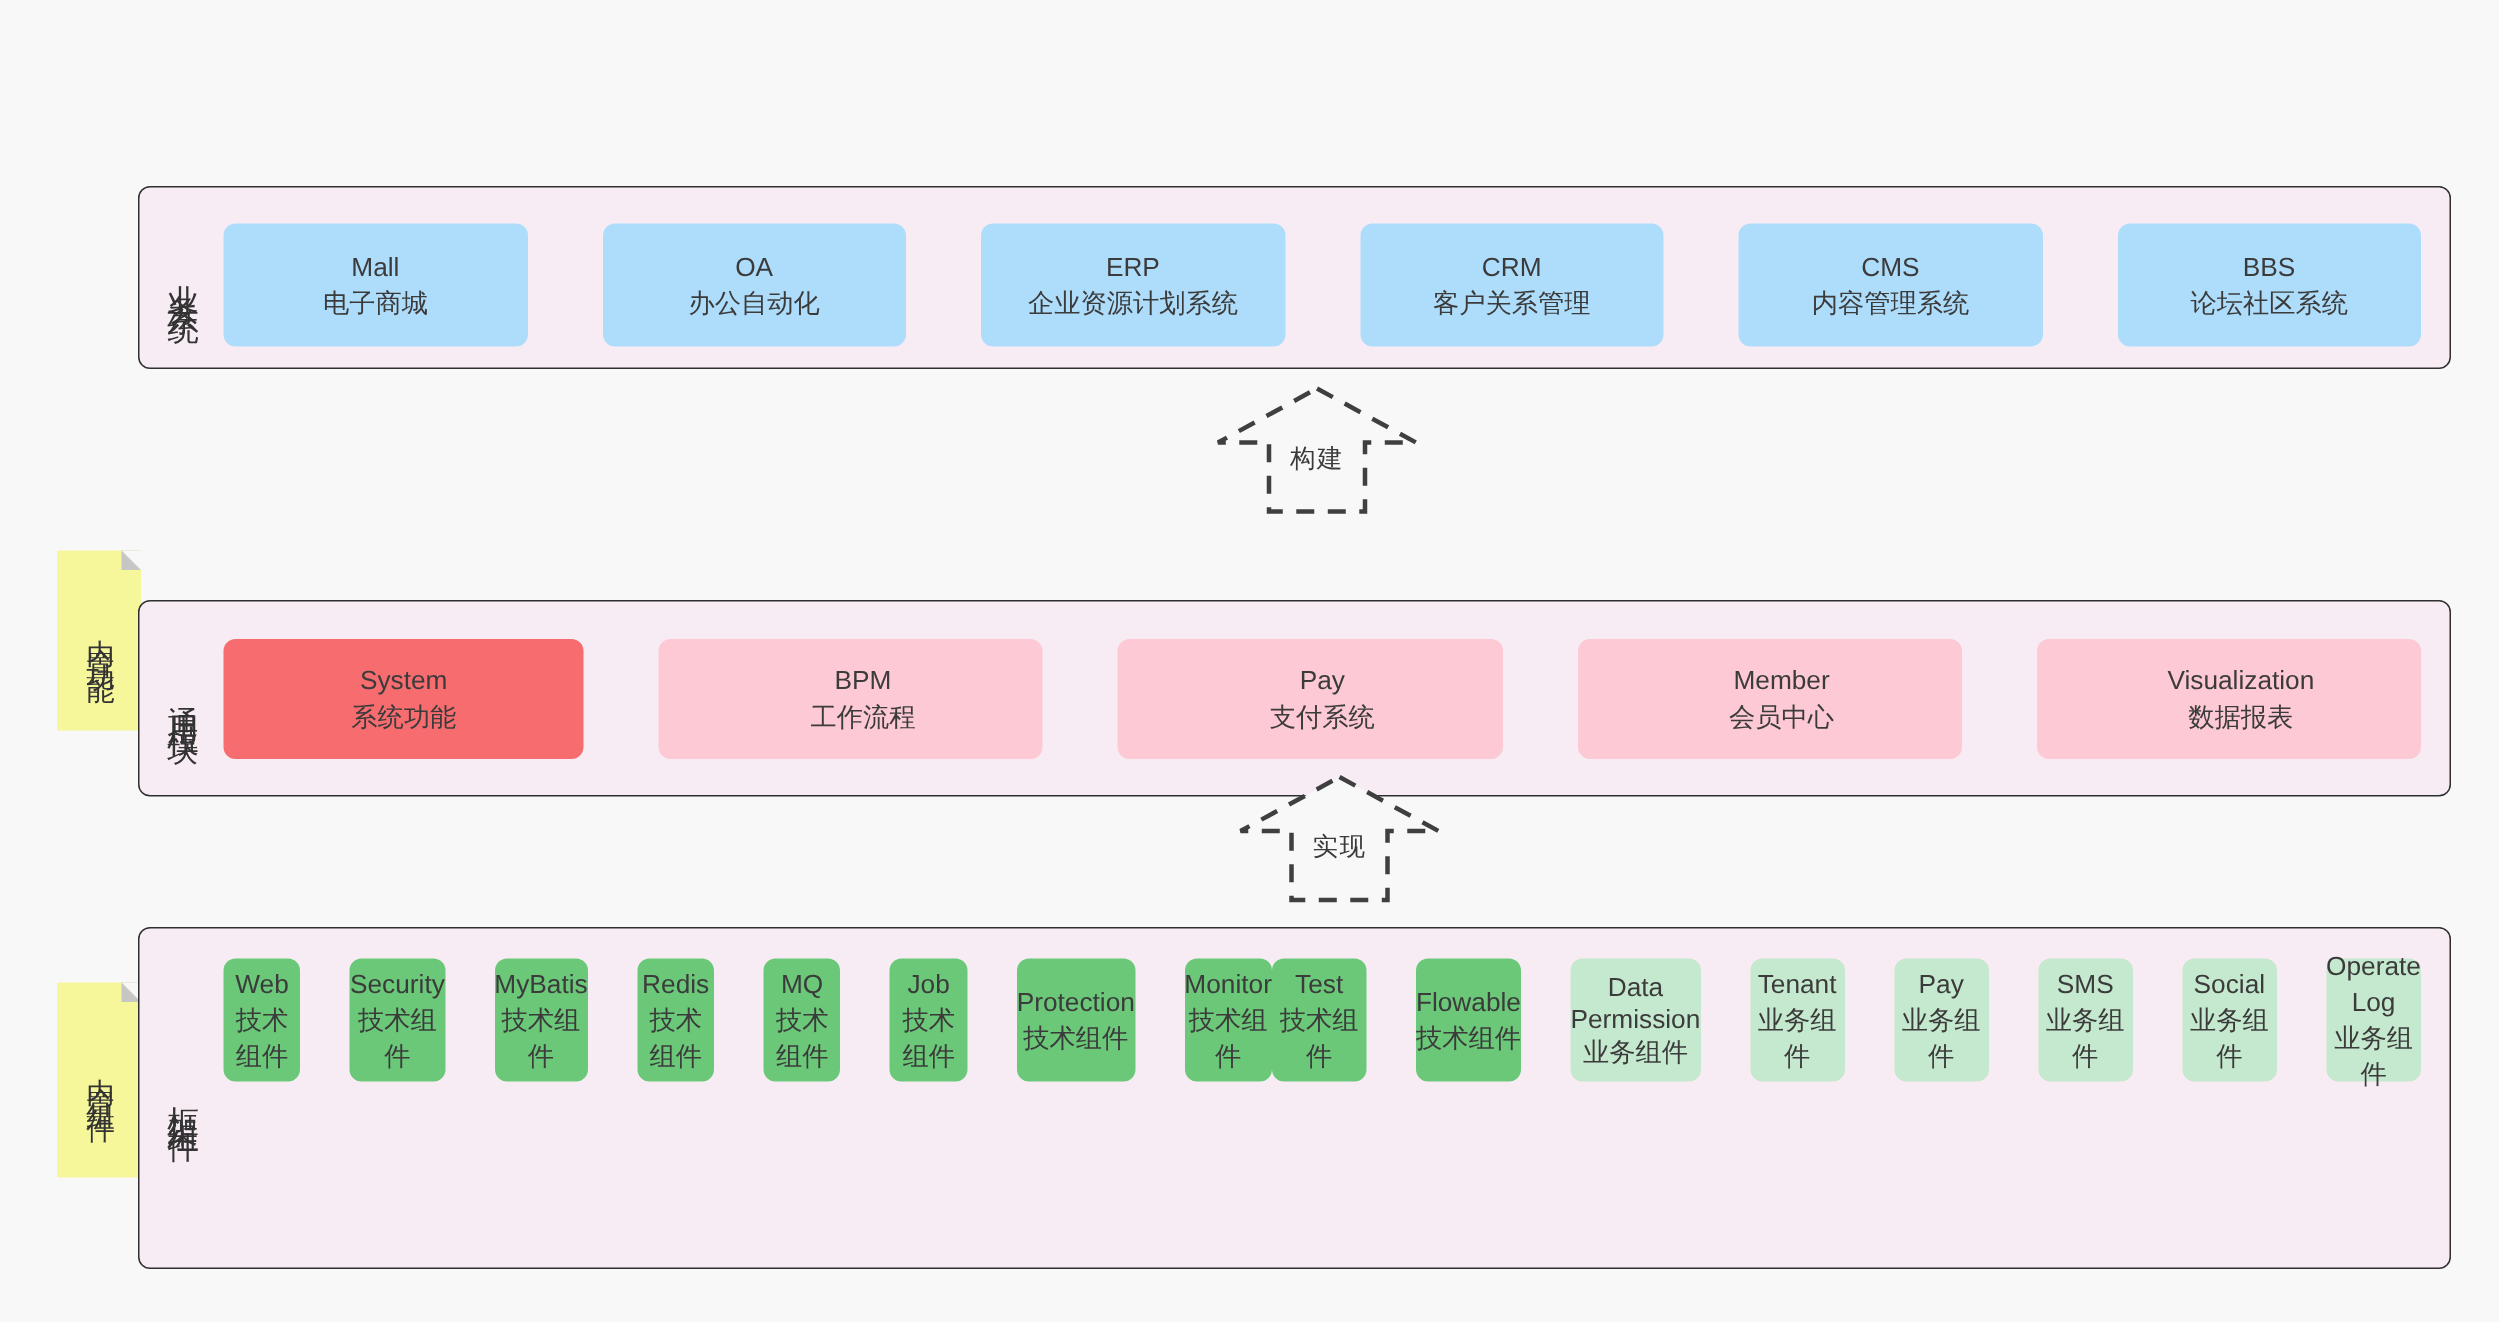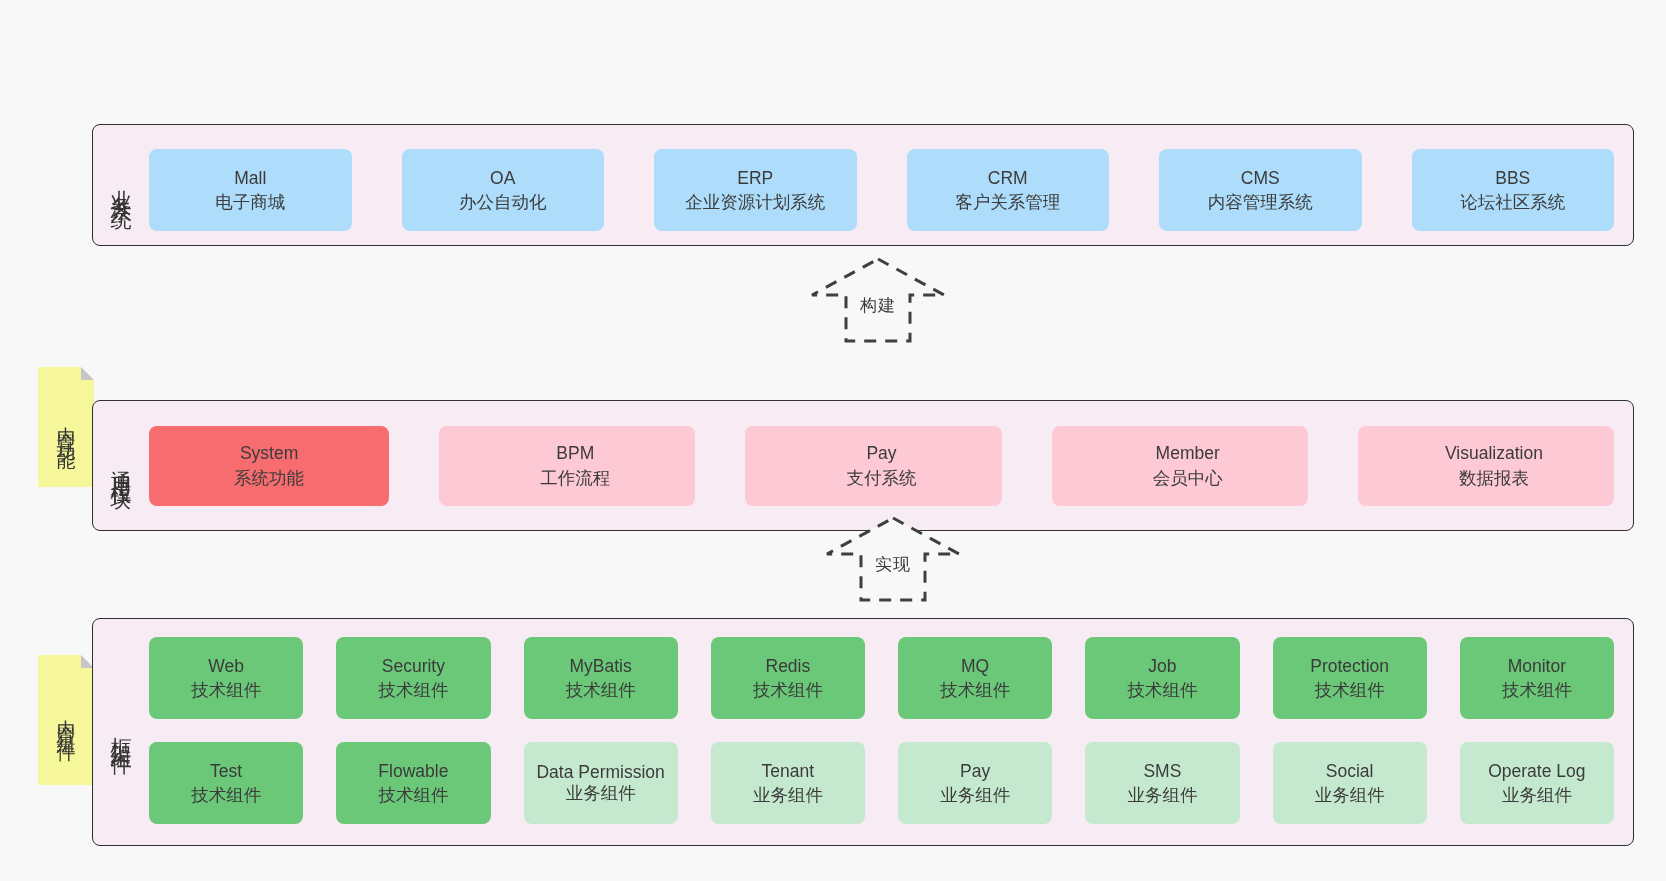--- a/index.html
+++ b/index.html
@@ -44,23 +44,22 @@
     flex: 1;
     display: flex;
     align-items: center;
     gap: 50px;
     padding-right: 19px;
   }
   .layer-business .boxes-row { padding-top: 10px; }
 
   .rows-col {
     flex: 1;
-    display: flex; flex-direction: column;
+    display: flex; flex-direction: row;
     justify-content: flex-end;
-    gap: 23px;
     padding: 20px 19px 21px 0;
   }
   .row8 { display: flex; gap: 33px; }
 
   
   .box {
     flex: 1;
     height: 82px;
     border-radius: 8px;
     display: flex; flex-direction: column;

